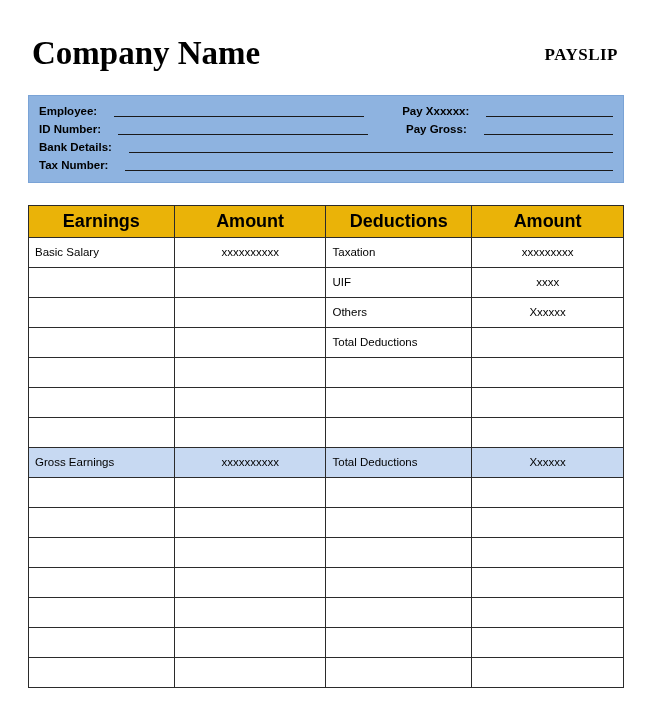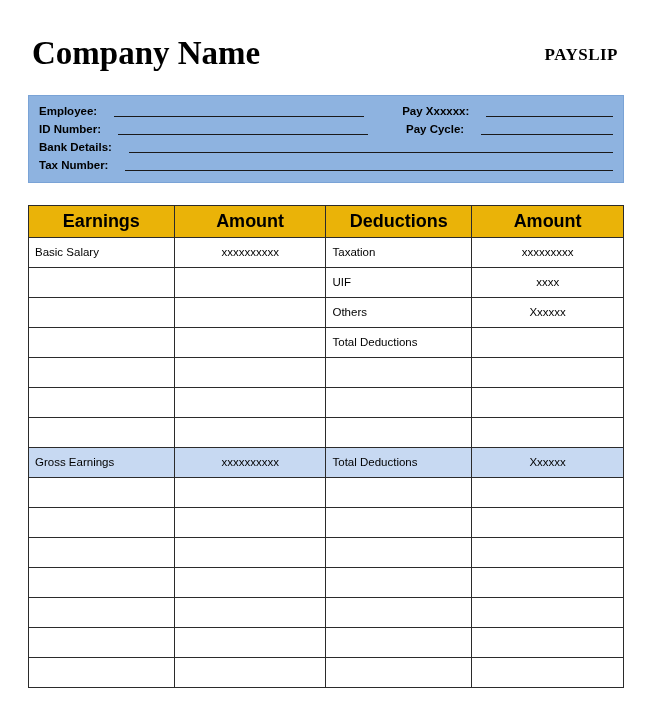--- a/index.html
+++ b/index.html
@@ -135,21 +135,21 @@
       <span class="info-label">Employee:</span>
       <span class="info-line short-left"></span>
       <span class="info-gap"></span>
       <span class="info-label">Pay Xxxxxx:</span>
       <span class="info-line"></span>
     </div>
     <div class="info-row">
       <span class="info-label">ID Number:</span>
       <span class="info-line short-left"></span>
       <span class="info-gap"></span>
-      <span class="info-label">Pay Cycle:</span>
+      <span class="info-label">Pay Gross:</span>
       <span class="info-line"></span>
     </div>
     <div class="info-row">
       <span class="info-label">Bank Details:</span>
       <span class="info-line"></span>
     </div>
     <div class="info-row">
       <span class="info-label">Tax Number:</span>
       <span class="info-line"></span>
     </div>

